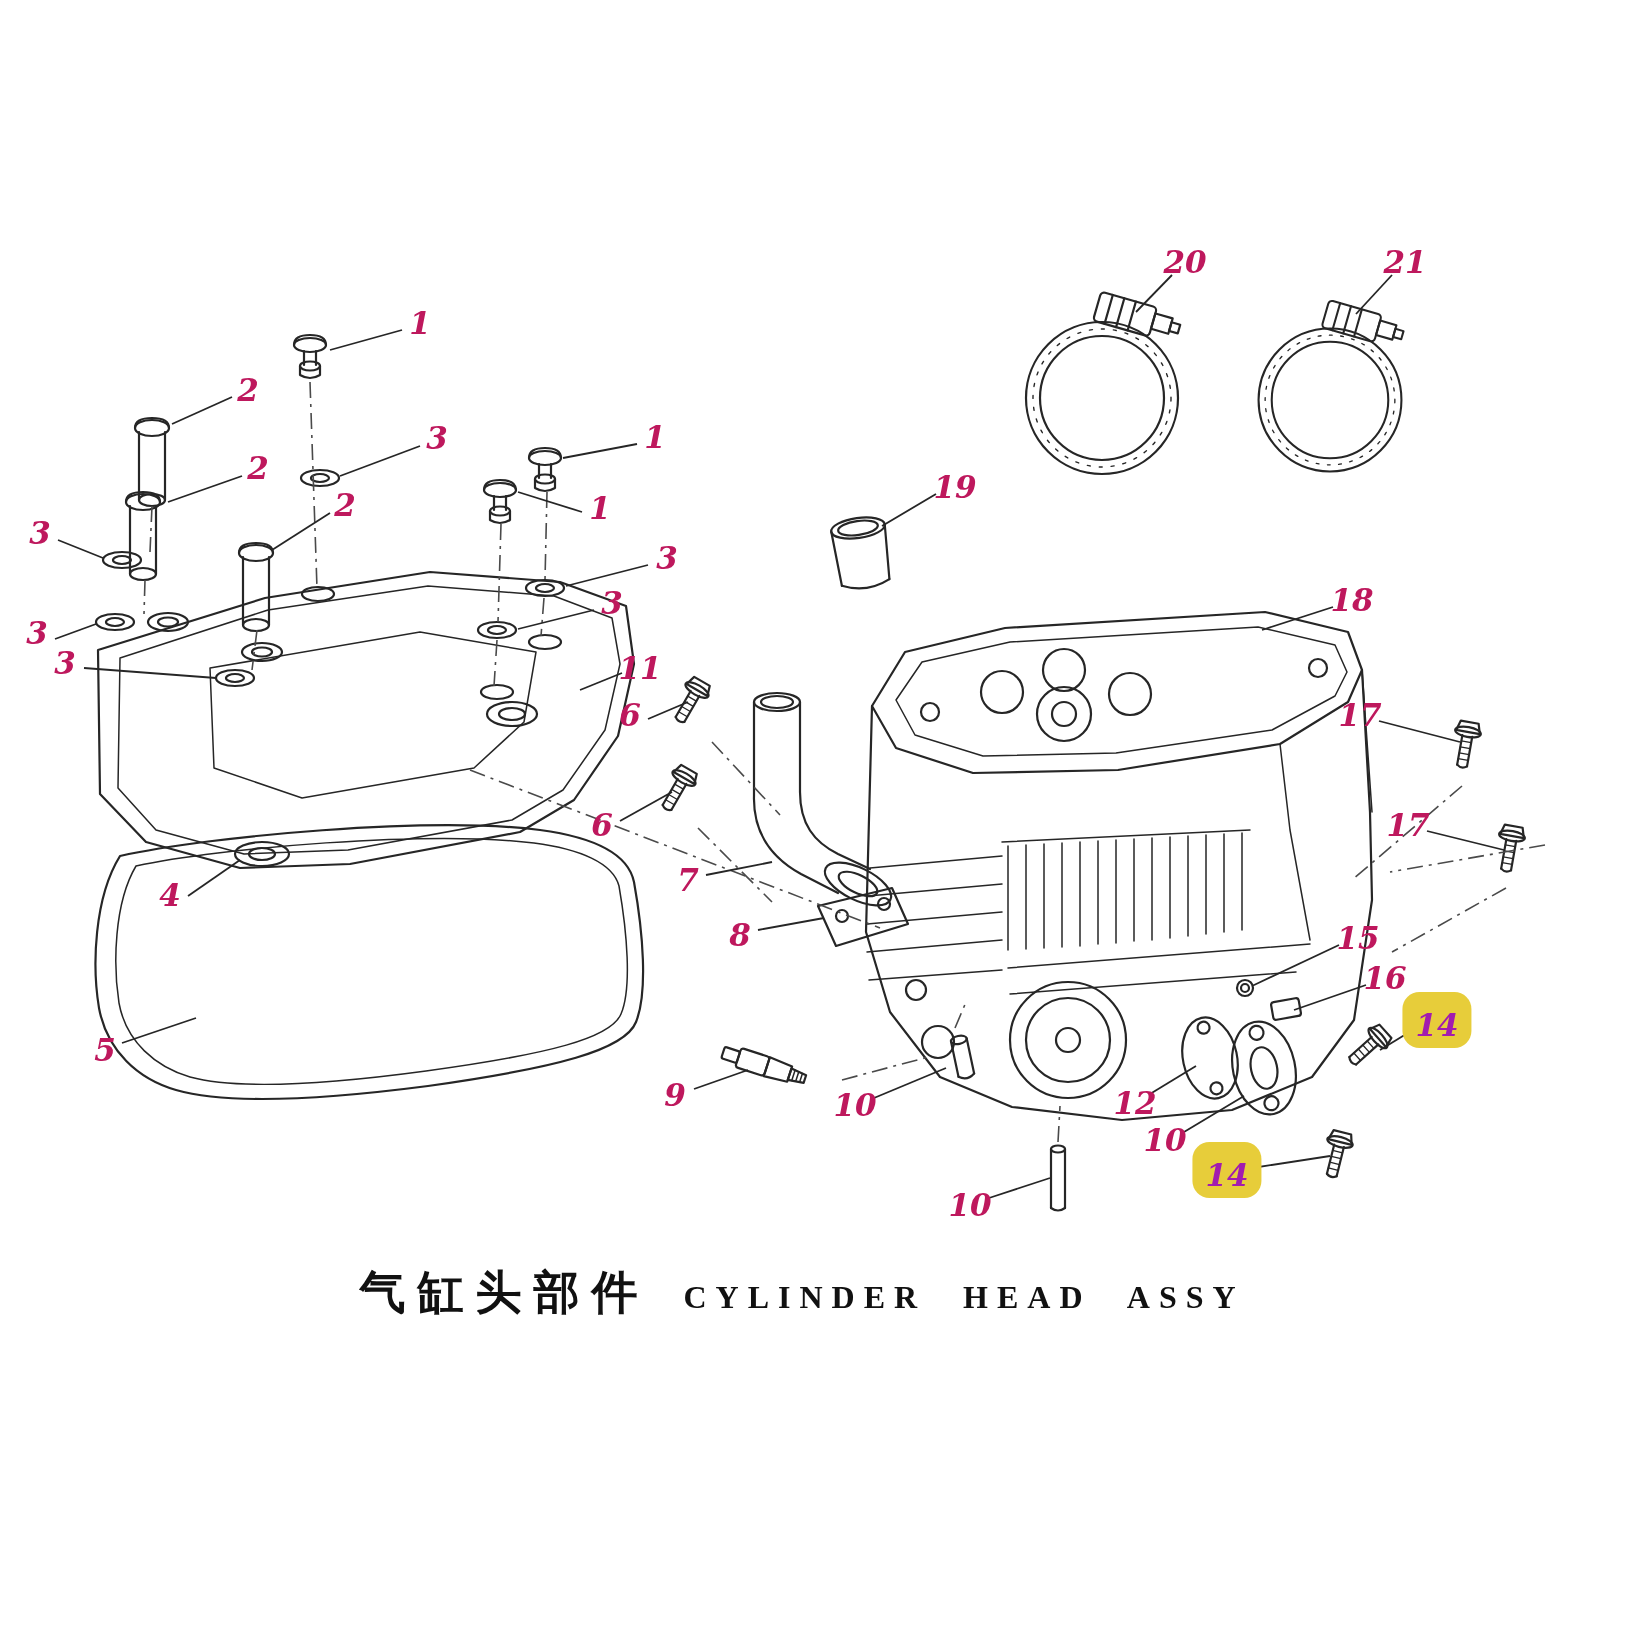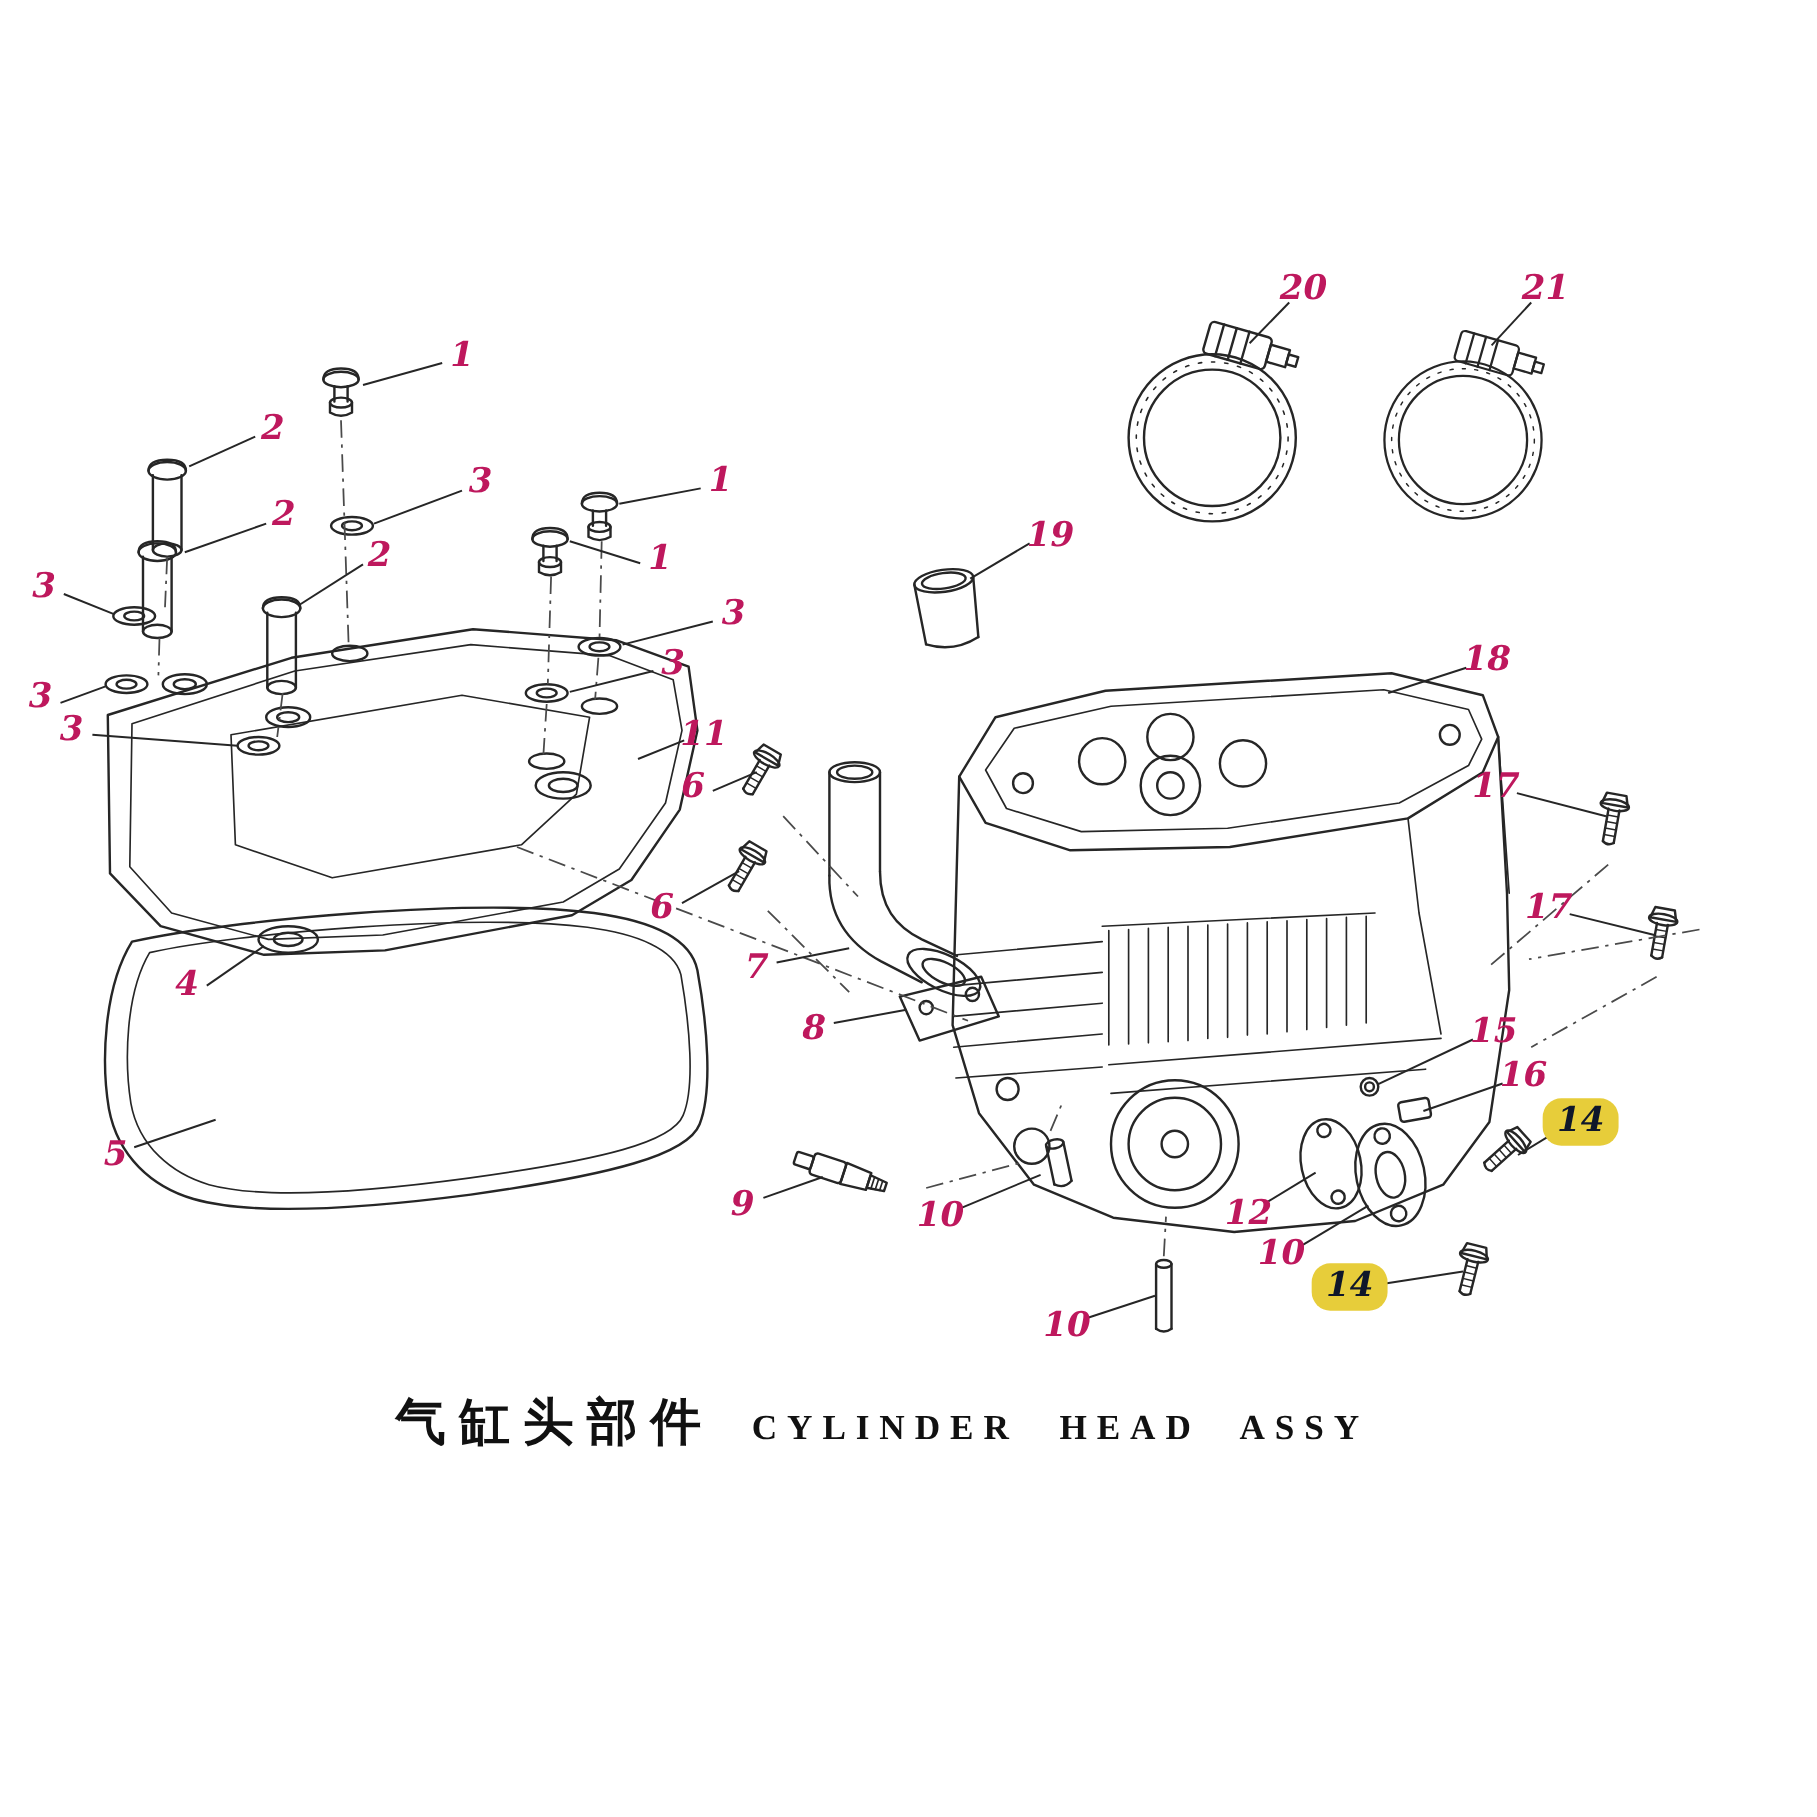--- a/index.html
+++ b/index.html
@@ -13,22 +13,22 @@
   .thin { stroke-width:1.5; }
   .leader line { stroke:var(--line,#262626); stroke-width:1.8; }
   .axis { fill:none; stroke:#4a4a4a; stroke-width:1.6; stroke-dasharray:16 6 3 6; }
 
   .callout {
     position:absolute; transform:translate(-50%,-50%);
     font:italic 700 31px "DejaVu Serif", serif;
     color:#be185d; white-space:nowrap; line-height:1;
   }
   .callout.hl {
-    background:var(--hl,#e7cd3a); color:#0f172a;
-    padding:5px 13px 7px; border-radius:17px;
+    background:var(--hl,#e7cd3a); color:#a21caf;
+    padding:18px 13px 7px; border-radius:17px;
   }
   .title-row {
     position:absolute; left:802px; top:1262px; transform:translateX(-50%);
     display:flex; gap:34px; align-items:baseline; white-space:nowrap;
   }
   .title-zh { font-family:"DejaVu Sans", sans-serif; font-weight:700; font-size:46px; letter-spacing:12px; color:#111; }
   .title-en { font-family:"Liberation Serif", serif; font-weight:700; font-size:32px; letter-spacing:9px; word-spacing:20px; color:#111; }
 </style>
 </head>
 <body>

